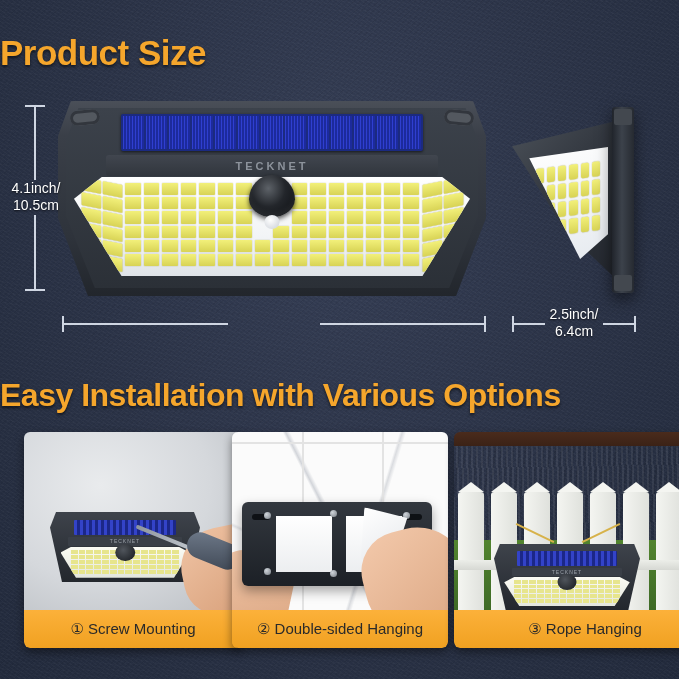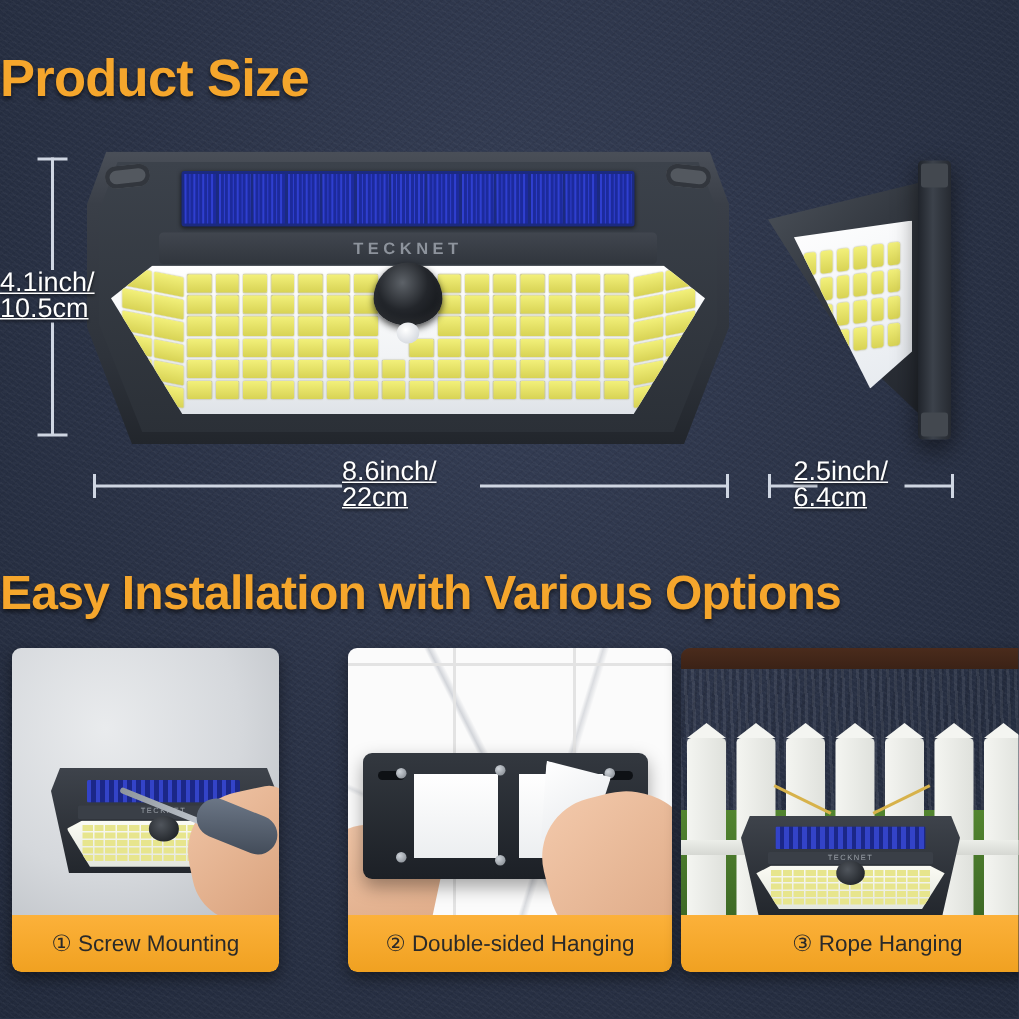--- a/index.html
+++ b/index.html
@@ -39,24 +39,23 @@
     z-index: 5;
   }
   #title-product-size { top: 33px; font-size: 35px; }
   #title-easy-install { top: 377px; font-size: 32px; }
 
   
   .dim-line { position: absolute; background: #cfd6e2; z-index: 4; }
   .dim-cap  { position: absolute; background: #cfd6e2; z-index: 4; }
   .dim-label {
     position: absolute; z-index: 6;
-    color: #ffffff; font-size: 18px; line-height: 17px;
-    text-shadow: 0 1px 2px rgba(0,0,0,.7);
+    color: #ffffff; font-size: 14px; line-height: 17px;
+    text-align: center; text-shadow: 0 1px 2px rgba(0,0,0,.7);
     white-space: pre-line;
-    text-decoration: underline;
   }
 
   
   .stage { position: absolute; z-index: 3; }
 
   
   #unit-front { left: 58px; top: 101px; width: 428px; height: 195px; }
   .body-shell {
     position: absolute; inset: 0;
     background: linear-gradient(180deg, #4a4f58 0%, #3a3f48 18%, #2e333b 70%, #22262c 100%);
@@ -177,21 +176,21 @@
   .side-leds .led { border-radius: 2px; }
 
   
   .panel {
     position: absolute; top: 432px; height: 216px;
     border-radius: 6px;
     overflow: hidden;
     z-index: 3;
     box-shadow: 0 4px 10px rgba(0,0,0,.45);
   }
-  #panel-1 { left: 8px;   width: 178px; }
+  #panel-1 { left: 24px;   width: 218px; }
   #panel-2 { left: 232px; width: 216px; }
   #panel-3 { left: 454px; width: 262px; border-radius: 6px 0 0 6px; }
 
   .photo { position: absolute; left: 0; top: 0; right: 0; height: 178px; overflow: hidden; }
 
   .caption {
     position: absolute; left: 0; right: 0; bottom: 0; height: 38px;
     background: linear-gradient(180deg, #fcb13a, #f0a121);
     color: #2a2a2a; font-size: 15px;
     display: flex; align-items: center; justify-content: center;
@@ -351,22 +350,20 @@
   <div class="dim-line" style="left:34px; top:105px; width:2px; height:75px;"></div>
   <div class="dim-line" style="left:34px; top:215px; width:2px; height:75px;"></div>
   <div class="dim-cap" style="left:25px; top:289px; width:20px; height:2px;"></div>
   <div class="dim-label" style="left:0px; top:180px; width:72px;">4.1inch/
 10.5cm</div>
 
   <div class="dim-cap" style="left:62px;  top:316px; width:2px; height:16px;"></div>
   <div class="dim-line" style="left:62px;  top:323px; width:166px; height:2px;"></div>
   <div class="dim-line" style="left:320px; top:323px; width:165px; height:2px;"></div>
   <div class="dim-cap" style="left:484px; top:316px; width:2px; height:16px;"></div>
-  <div class="dim-label" style="left:228px; top:306px; width:92px;">8.6inch/
-22cm</div>
 
   <div class="dim-cap" style="left:512px; top:316px; width:2px; height:16px;"></div>
   <div class="dim-line" style="left:512px; top:323px; width:33px; height:2px;"></div>
   <div class="dim-line" style="left:603px; top:323px; width:32px; height:2px;"></div>
   <div class="dim-cap" style="left:634px; top:316px; width:2px; height:16px;"></div>
   <div class="dim-label" style="left:529px; top:306px; width:90px;">2.5inch/
 6.4cm</div>
 
   <div class="stage" id="unit-front">
     <div class="body-shell"></div>

